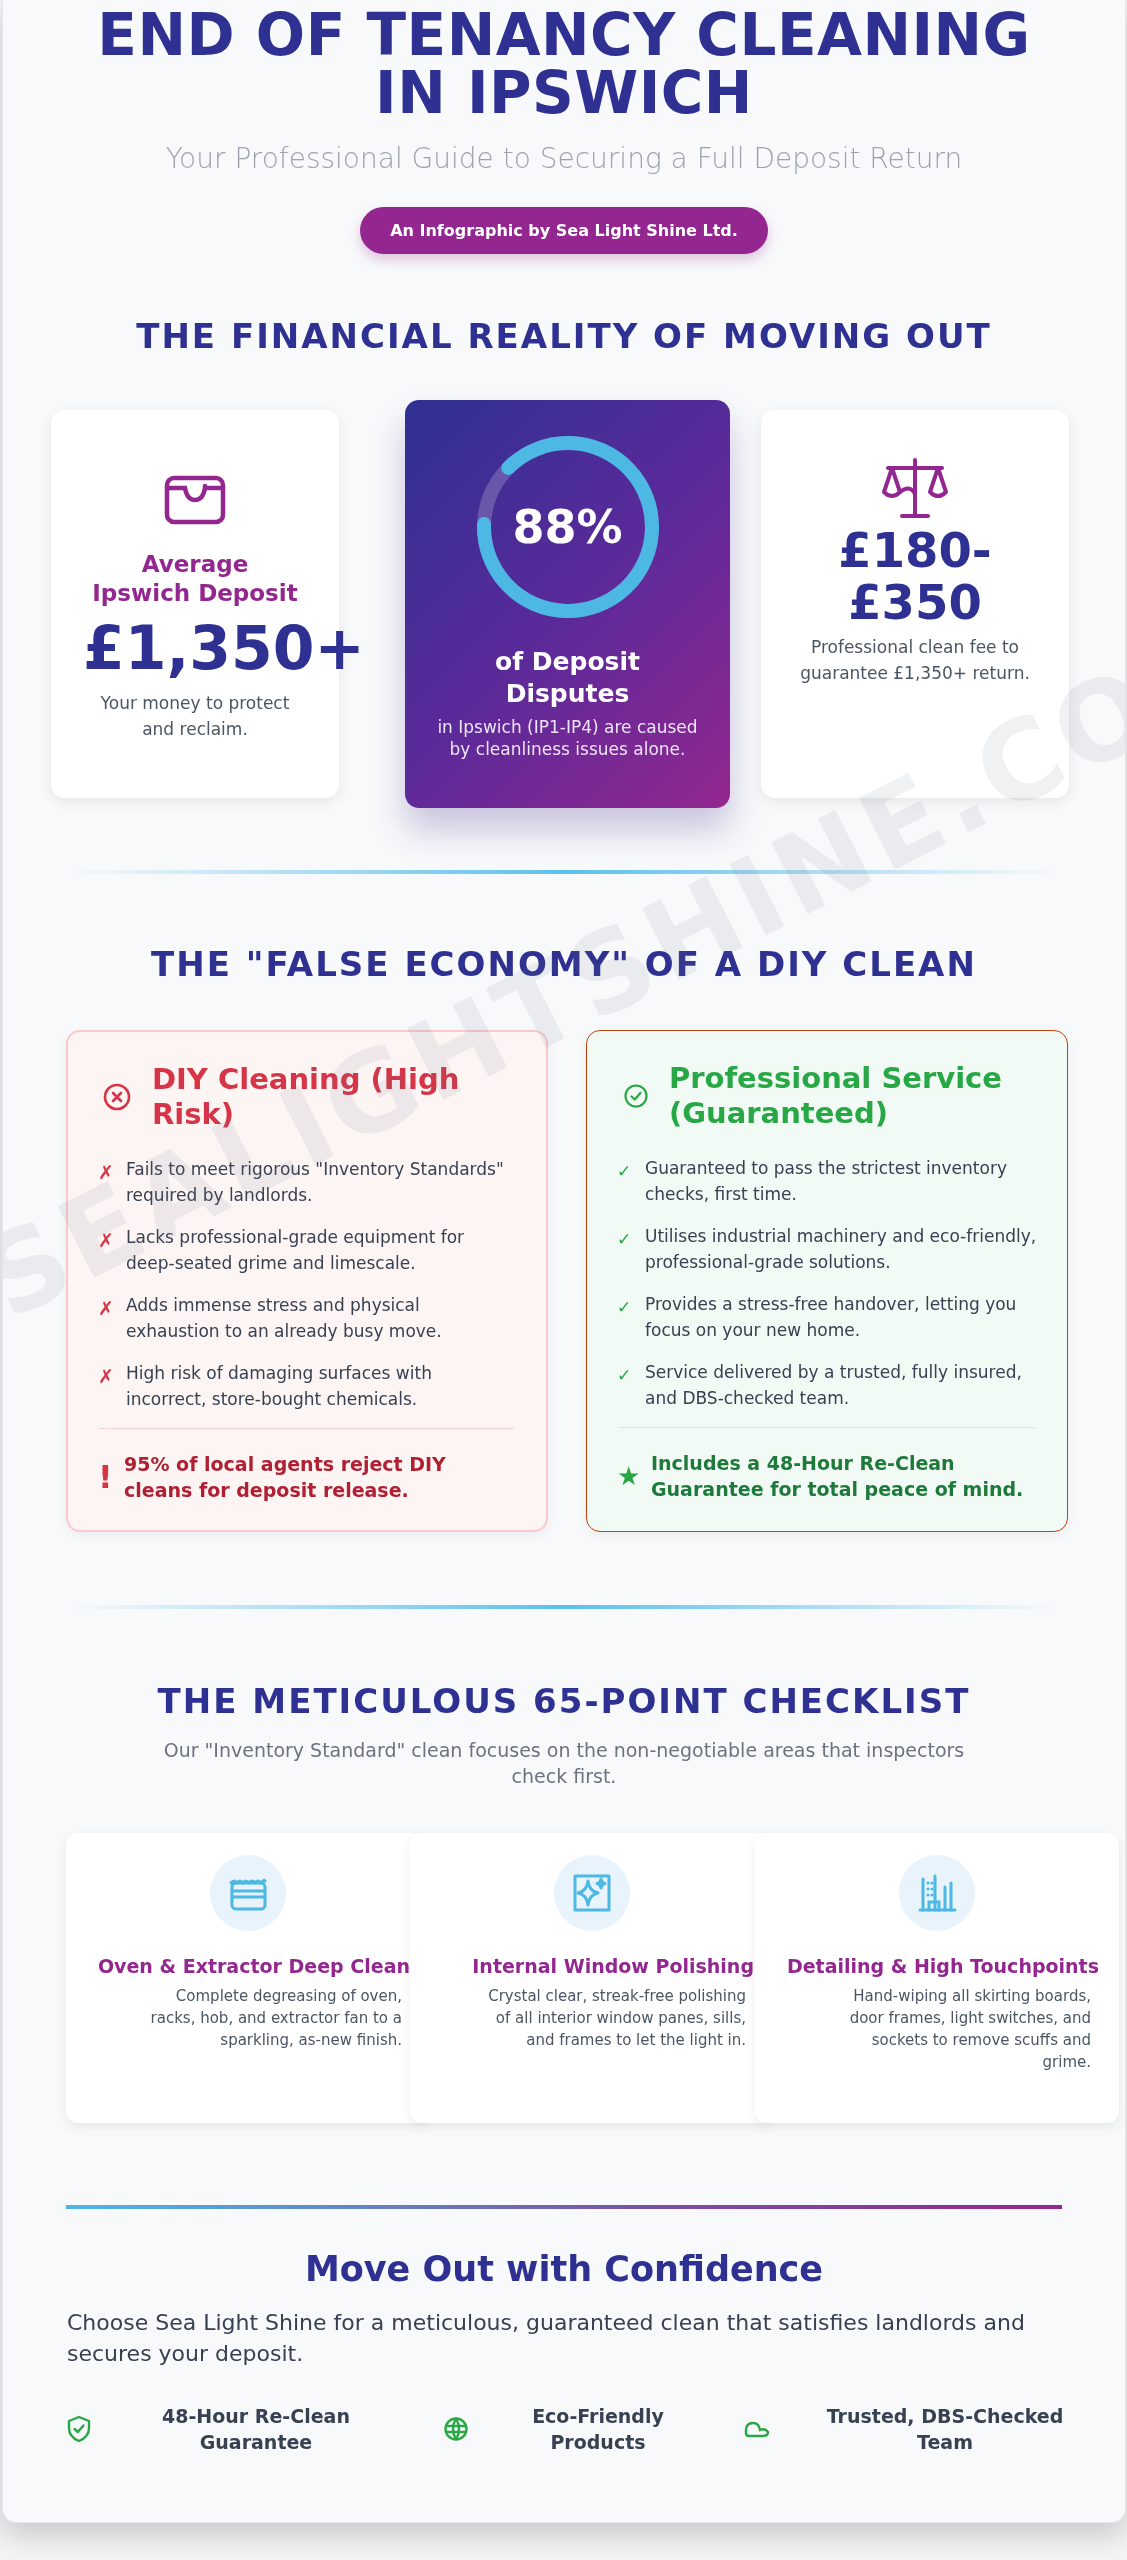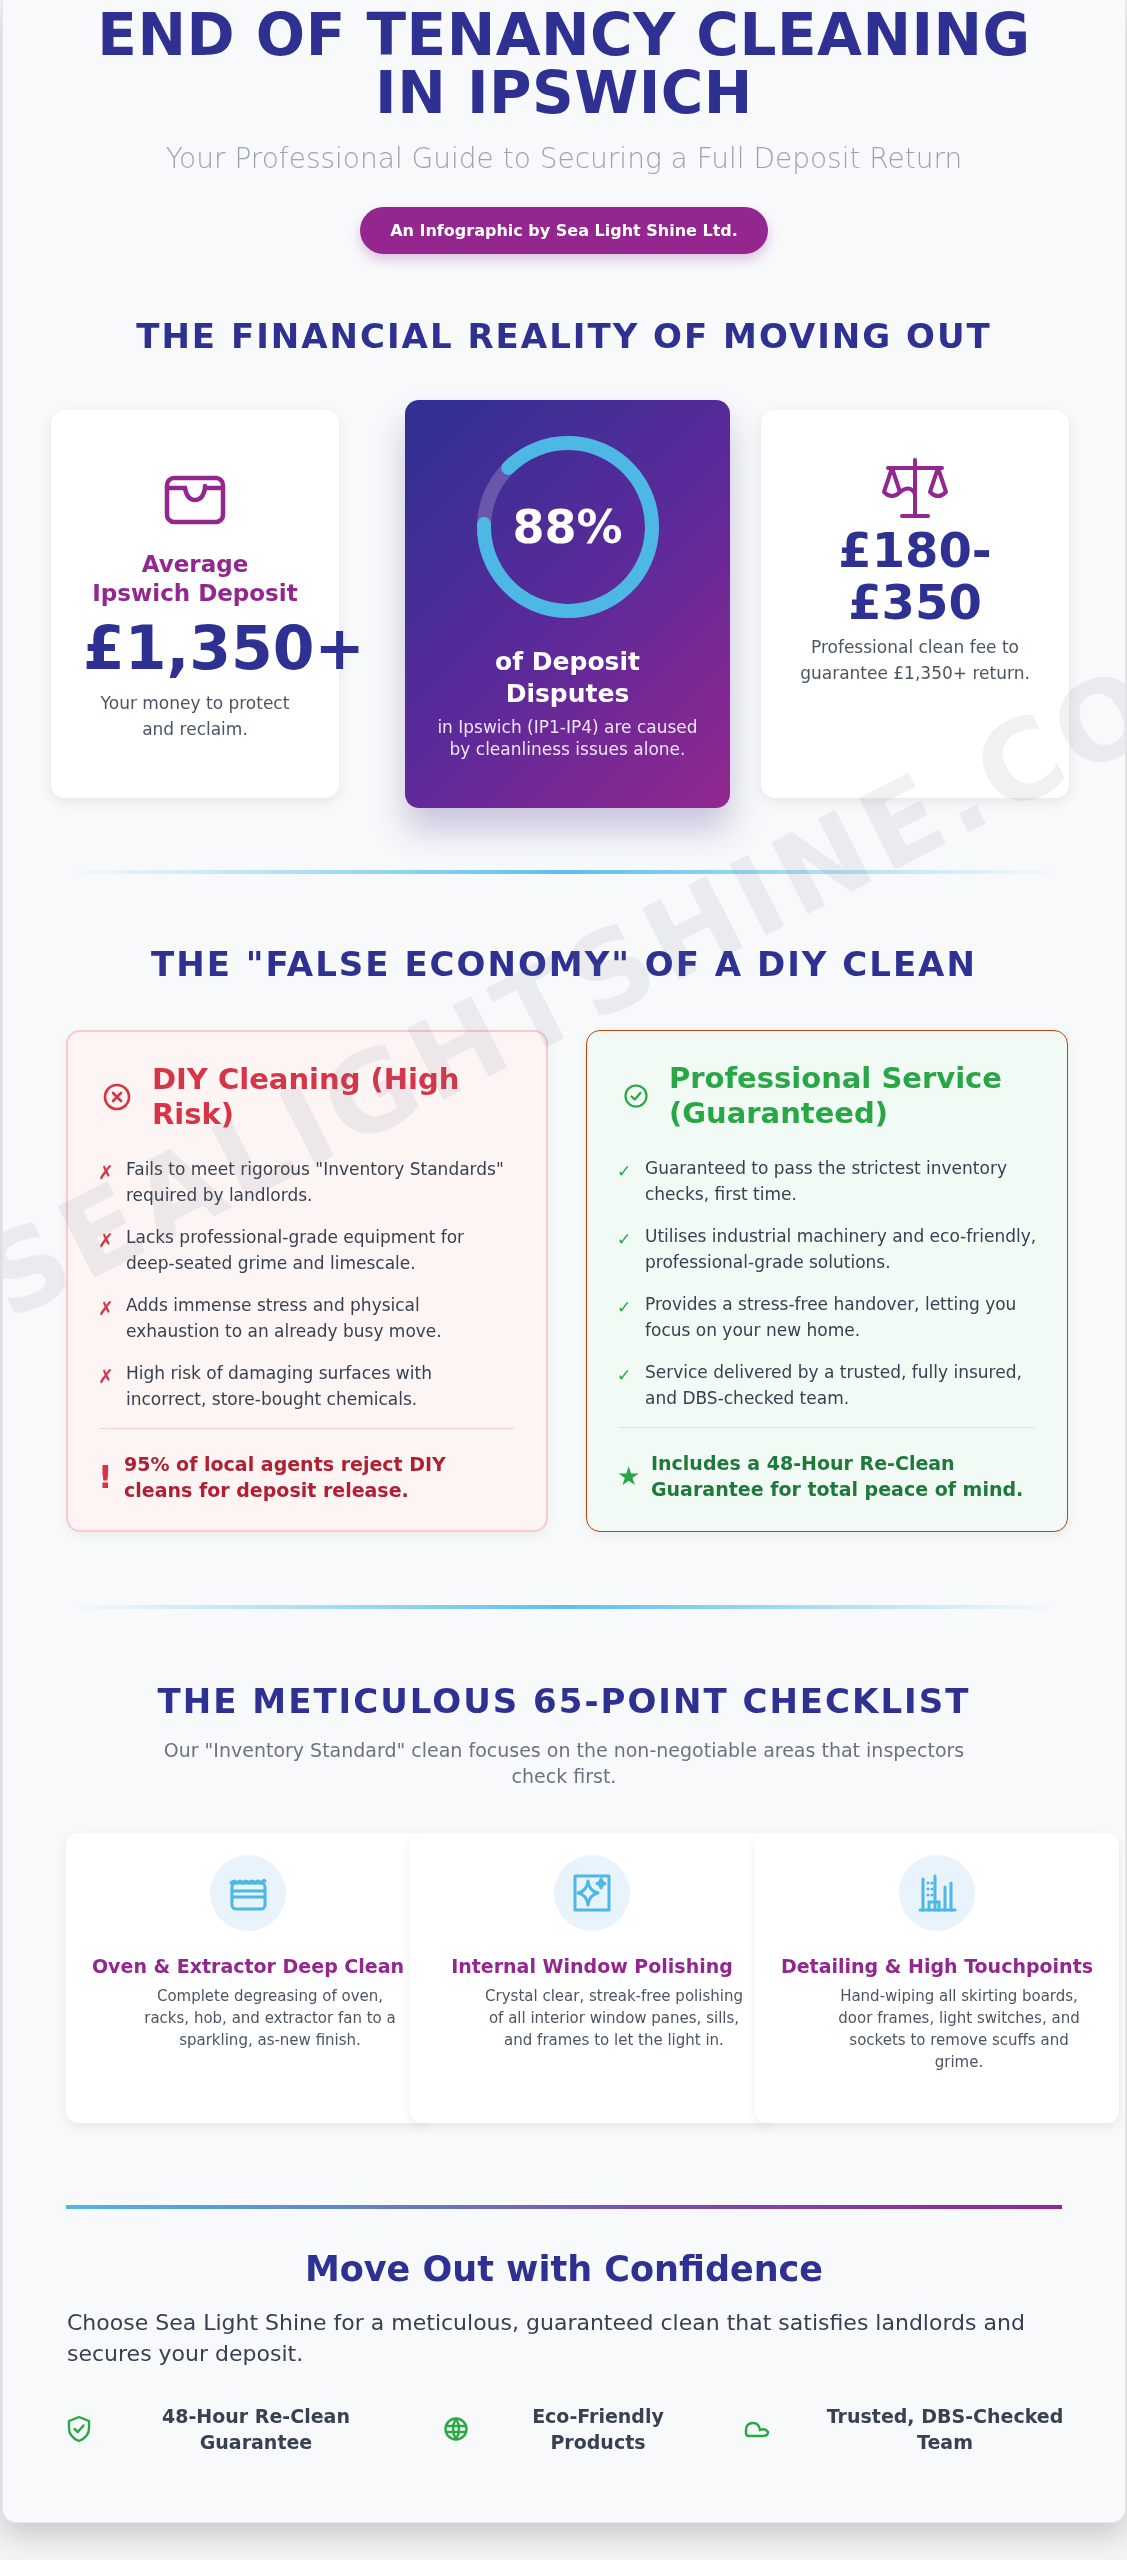--- a/index.html
+++ b/index.html
@@ -140,21 +140,21 @@
     .good .cmp-foot .ft { color: #1e7a3a; }
 
     .check-sub {
       text-align: center; font-size: 19px; color: #6b7280; line-height: 26px;
       width: 820px; margin: 16px auto 0;
     }
     .features { position: relative; height: 300px; margin-top: 44px; }
     .feat-card {
       position: absolute; top: 0; width: 364px; height: 290px;
       background: #fff; border-radius: 12px; box-shadow: 0 4px 12px rgba(0,0,0,0.07);
-      text-align: center; padding-top: 22px;
+      text-align: right; padding-top: 22px;
     }
     .feat-card.f1 { left: 63px; }
     .feat-card.f2 { left: 407px; }
     .feat-card.f3 { left: 752px; }
     .feat-iconbg {
       width: 76px; height: 76px; border-radius: 50%; background: #e9f3fc;
       margin: 0 auto; display: flex; align-items: center; justify-content: center;
     }
     .feat-title { font-size: 19px; font-weight: bold; color: #93278f; line-height: 26px; margin-top: 22px; padding: 0 20px; }
     .feat-desc { font-size: 15px; color: #4b5563; line-height: 22px; margin-top: 6px; padding: 0 28px; margin-left: 44px; }

